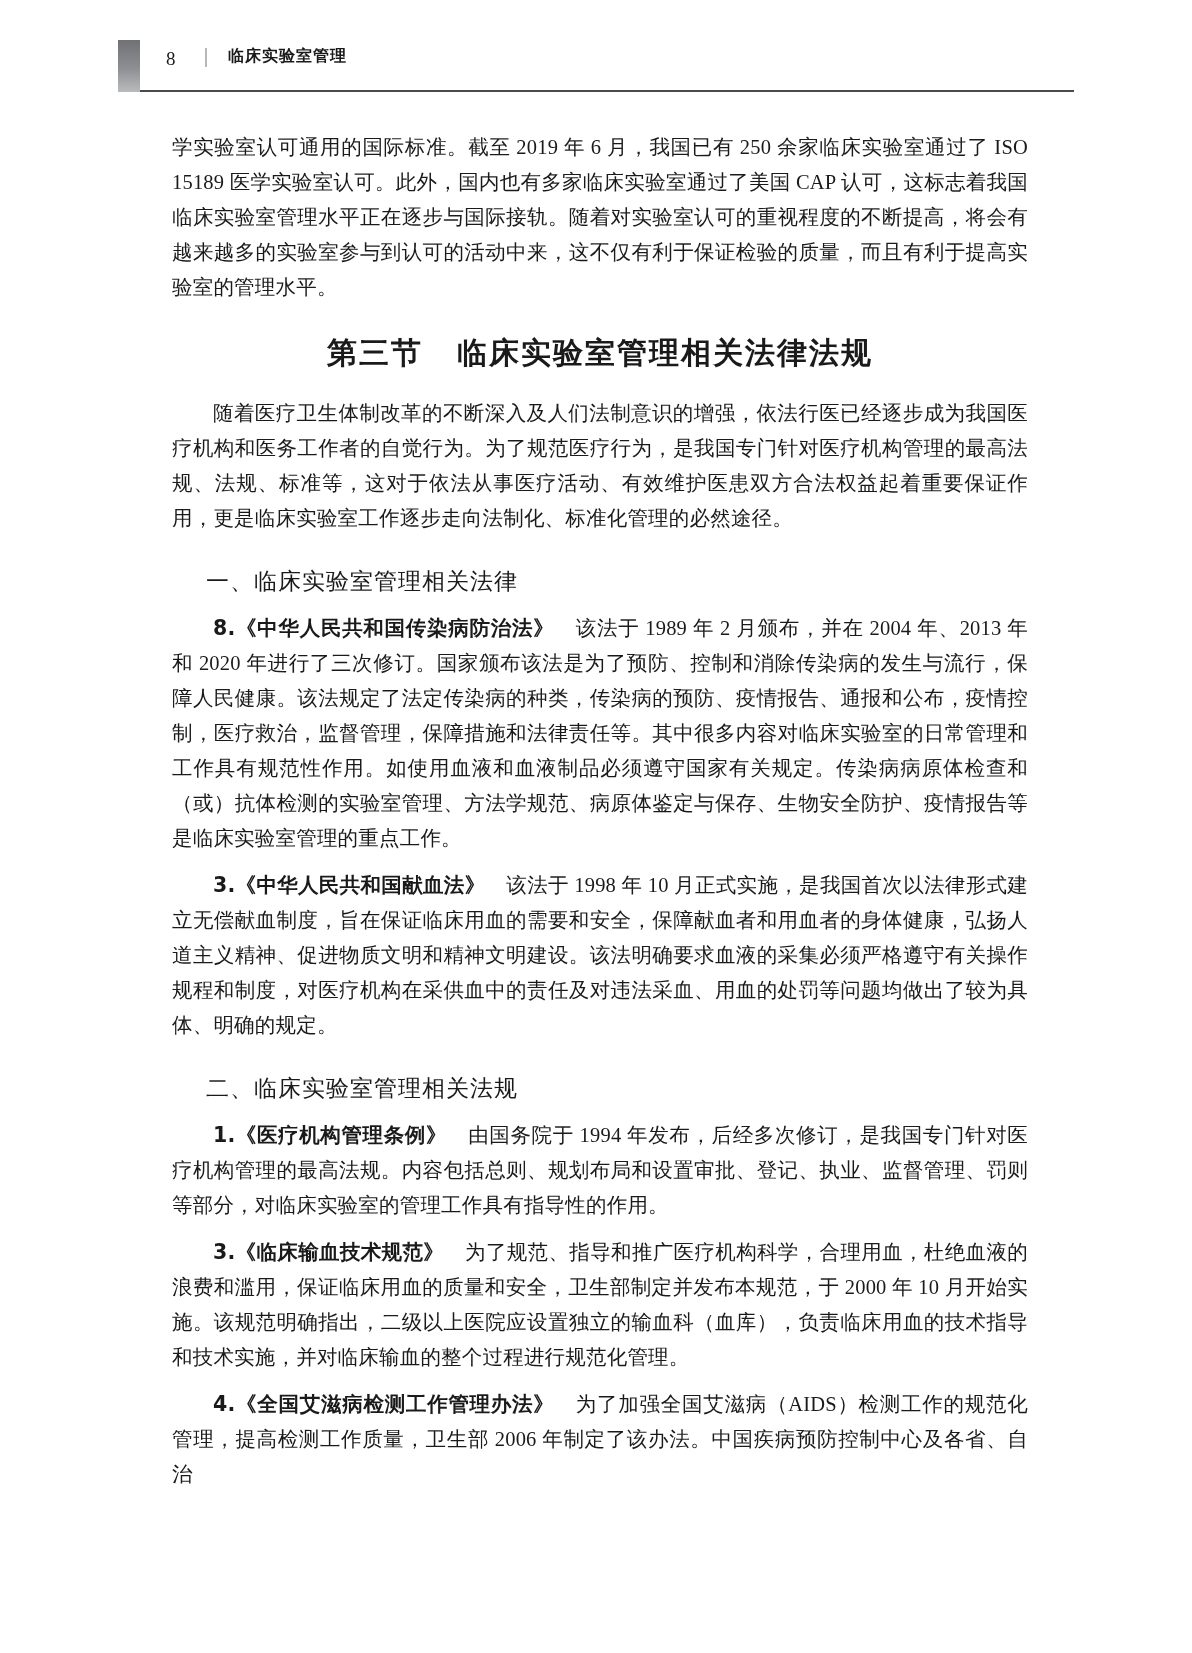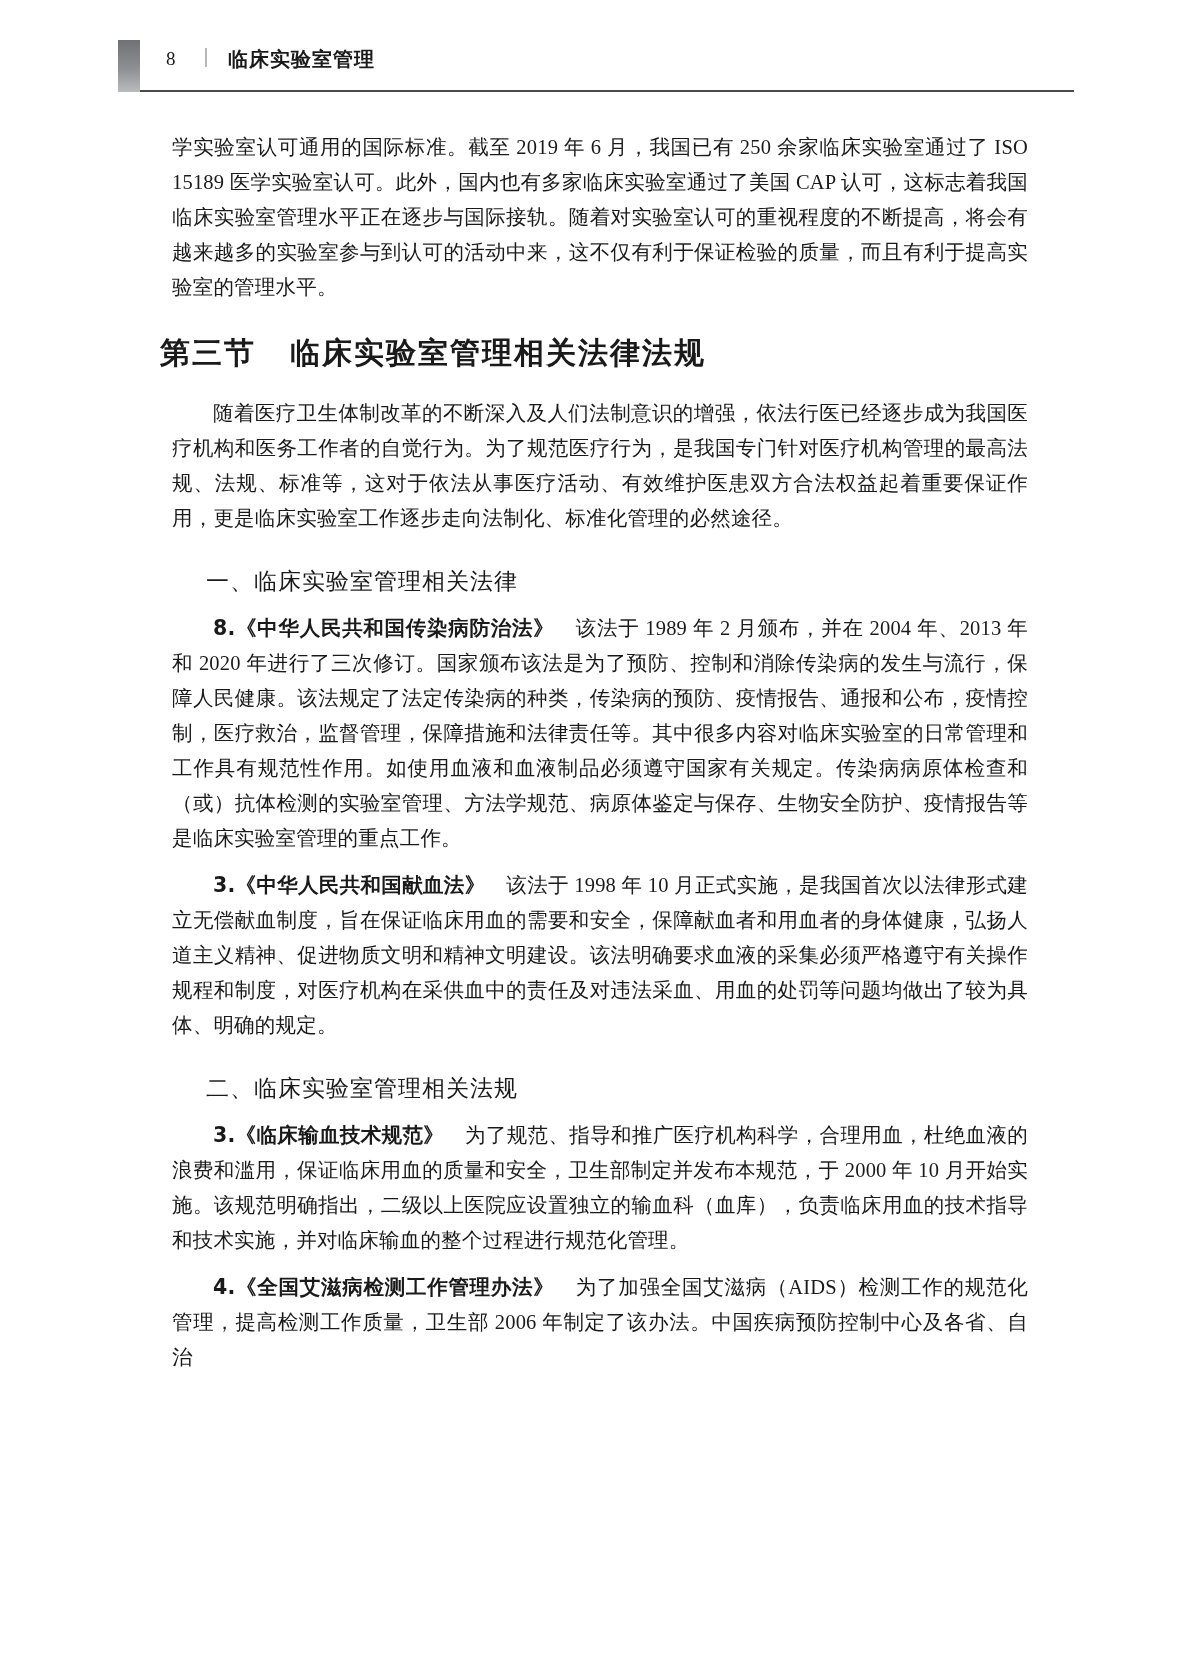--- a/index.html
+++ b/index.html
@@ -53,21 +53,21 @@
     position: absolute;
     left: 86px;
     top: 4px;
     font-size: 20px;
     color: #777;
   }
   .header-title {
     position: absolute;
     left: 110px;
     top: 6px;
-    font-size: 20px;
+    font-size: 16px;
     font-weight: bold;
     font-family: Liberation Mono, monospace;
     letter-spacing: 1px;
     color: #1a1a1a;
     text-align: right;
   }
 
   
   .content {
     position: absolute;
@@ -81,20 +81,21 @@
     line-height: 35px;
     text-align: justify;
     text-justify: inter-ideograph;
     letter-spacing: 0.2px;
   }
   p.indent {
     text-indent: 2em;
   }
   .section-title {
     margin: 28px 0 22px 0;
+    text-align: center;
     font-size: 30px;
     font-weight: bold;
     font-family: "DejaVu Sans", "Liberation Sans", sans-serif;
     letter-spacing: 2px;
   }
   .section-title .gap {
     display: inline-block;
     width: 34px;
   }
   .subhead {
@@ -141,20 +142,23 @@
     <p class="para item">
       <span class="lead">8.《中华人民共和国传染病防治法》</span><span>　该法于 1989 年 2 月颁布，并在 2004 年、2013 年和 2020 年进行了三次修订。国家颁布该法是为了预防、控制和消除传染病的发生与流行，保障人民健康。该法规定了法定传染病的种类，传染病的预防、疫情报告、通报和公布，疫情控制，医疗救治，监督管理，保障措施和法律责任等。其中很多内容对临床实验室的日常管理和工作具有规范性作用。如使用血液和血液制品必须遵守国家有关规定。传染病病原体检查和（或）抗体检测的实验室管理、方法学规范、病原体鉴定与保存、生物安全防护、疫情报告等是临床实验室管理的重点工作。</span>
     </p>
 
     <p class="para item">
       <span class="lead">3.《中华人民共和国献血法》</span><span>　该法于 1998 年 10 月正式实施，是我国首次以法律形式建立无偿献血制度，旨在保证临床用血的需要和安全，保障献血者和用血者的身体健康，弘扬人道主义精神、促进物质文明和精神文明建设。该法明确要求血液的采集必须严格遵守有关操作规程和制度，对医疗机构在采供血中的责任及对违法采血、用血的处罚等问题均做出了较为具体、明确的规定。</span>
     </p>
 
     <h3 class="subhead">二、临床实验室管理相关法规</h3>
 
+    <p class="para item">
+      <span class="lead">1.《医疗机构管理条例》</span><span>　由国务院于 1994 年发布，后经多次修订，是我国专门针对医疗机构管理的最高法规。内容包括总则、规划布局和设置审批、登记、执业、监督管理、罚则等部分，对临床实验室的管理工作具有指导性的作用。</span>
+    </p>
 
 
     <p class="para item">
       <span class="lead">3.《临床输血技术规范》</span><span>　为了规范、指导和推广医疗机构科学，合理用血，杜绝血液的浪费和滥用，保证临床用血的质量和安全，卫生部制定并发布本规范，于 2000 年 10 月开始实施。该规范明确指出，二级以上医院应设置独立的输血科（血库），负责临床用血的技术指导和技术实施，并对临床输血的整个过程进行规范化管理。</span>
     </p>
 
     <p class="para item">
       <span class="lead">4.《全国艾滋病检测工作管理办法》</span><span>　为了加强全国艾滋病（AIDS）检测工作的规范化管理，提高检测工作质量，卫生部 2006 年制定了该办法。中国疾病预防控制中心及各省、自治</span>
     </p>
 

